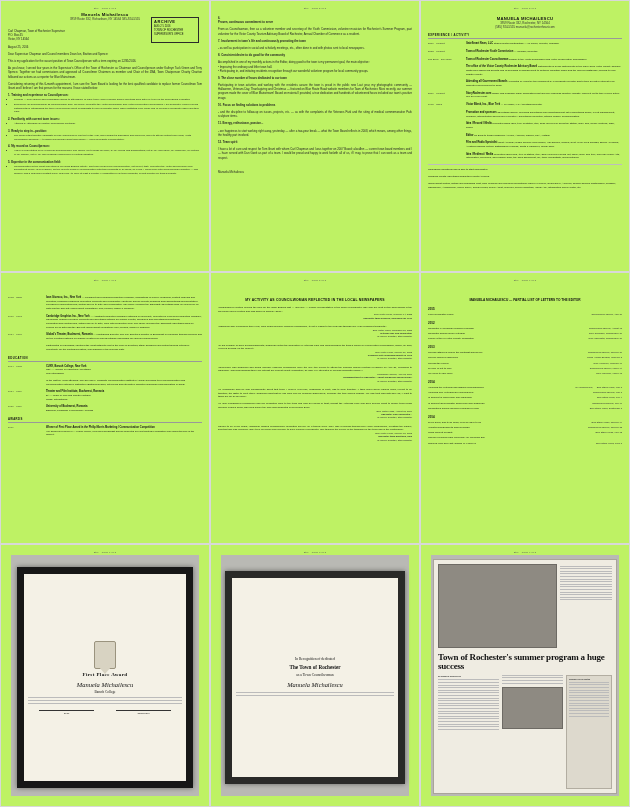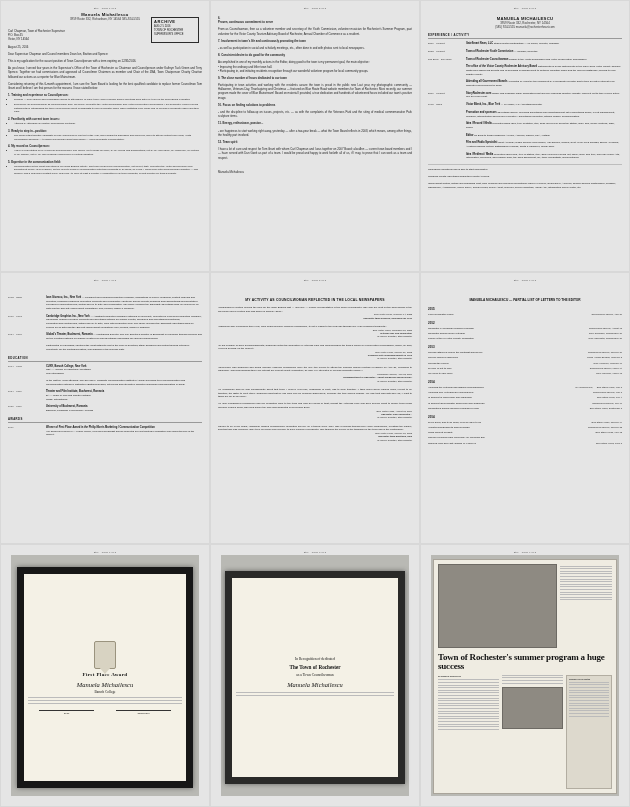--- a/index.html
+++ b/index.html
@@ -16,21 +16,21 @@
     grid-template-columns: repeat(3, 210px);
     grid-template-rows: 272px 272px 263px;
     width: 630px;
     height: 807px;
   }
   .page {
     position: relative;
     box-sizing: border-box;
     padding: 6px 7px 4px 7px;
     border: 1px solid #d8d8d8;
-    background: #e5e5e5;
+    background: #bef264;
     overflow: hidden;
   }
   .page-head {
     text-align: center;
     font-size: 2.4px;
     color: #555;
     letter-spacing: .2px;
     margin-bottom: 2px;
   }
   .doc-title {

